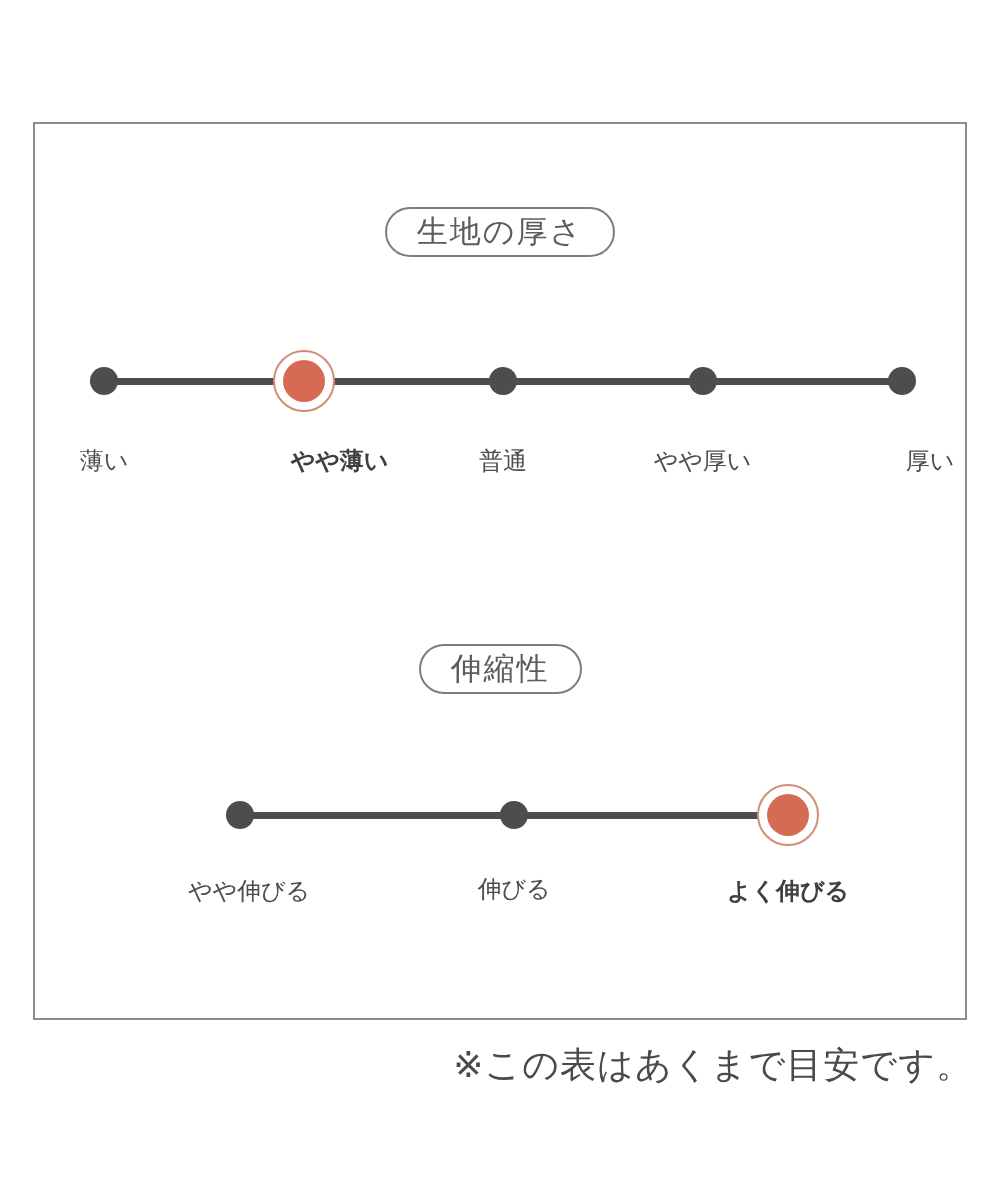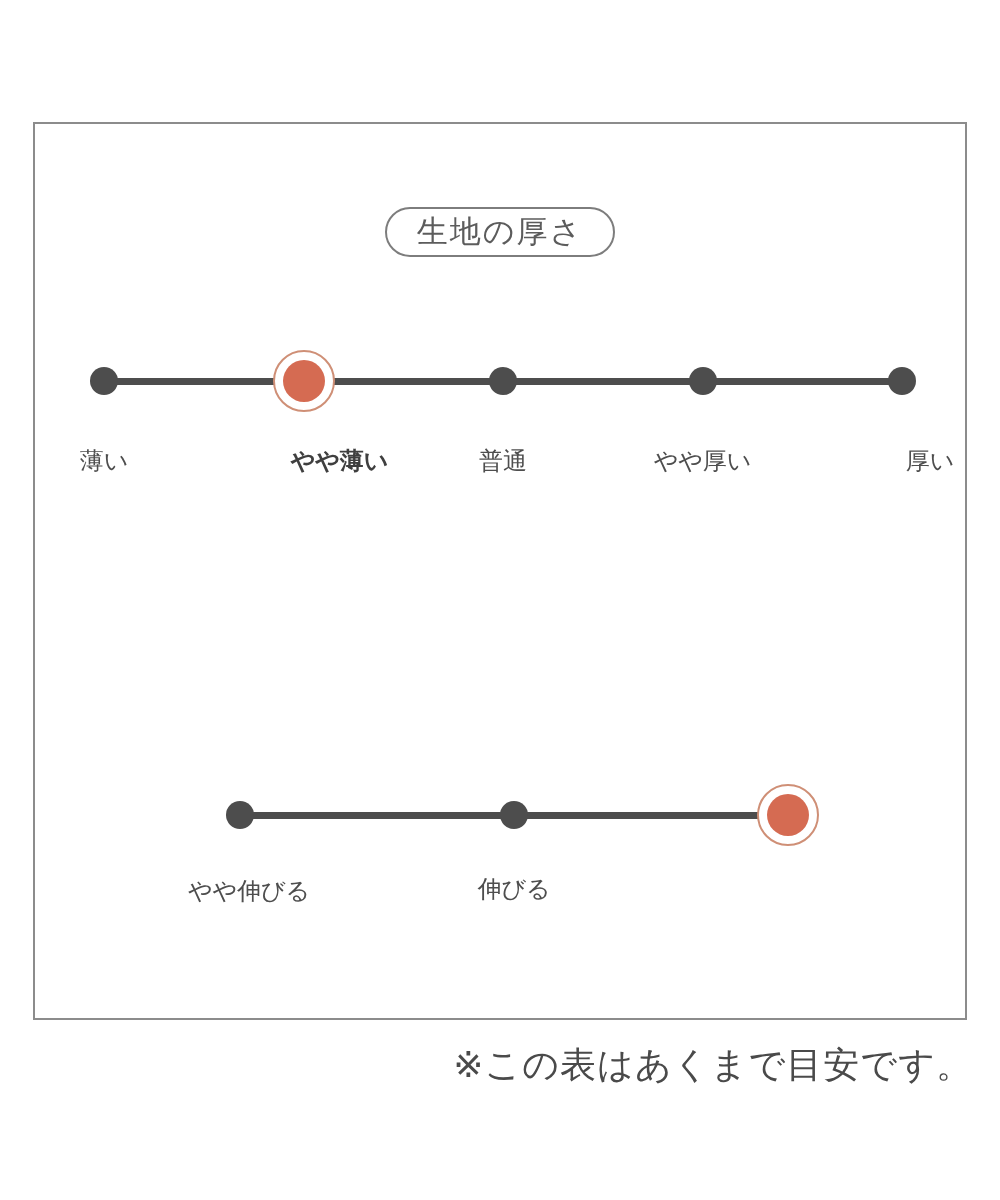--- a/index.html
+++ b/index.html
@@ -127,26 +127,32 @@
         <div class="dot" style="left: 100%;"></div>
       </div>
     <div class="labels labels-0">
         <span class="scale-label" style="left: 0%;">薄い</span>
         <span class="scale-label selected" style="left: 25%; margin-left: 36px;">やや薄い</span>
         <span class="scale-label" style="left: 50%;">普通</span>
         <span class="scale-label" style="left: 75%;">やや厚い</span>
         <span class="scale-label" style="left: 100%; margin-left: 28px;">厚い</span>
       </div>
 
+    <div class="pill-row row-1">
+      <div class="pill">
+        <span>伸縮性</span>
+      </div>
+    </div>
     <div class="rail rail-1">
         <div class="dot" style="left: 0%;"></div>
         <div class="dot" style="left: 50%;"></div>
         <div class="dot selected" style="left: 100%;"></div>
       </div>
     <div class="labels labels-1">
         <span class="scale-label" style="left: 0%; margin-left: 9px;">やや伸びる</span>
         <span class="scale-label" style="left: 50%; font-family: Liberation Mono, monospace;">伸びる</span>
+        <span class="scale-label selected" style="left: 100%;">よく伸びる</span>
       </div>
 
   </div>
 
   <div class="note">※この表はあくまで目安です。</div>
 </div>
 
 </body></html>

